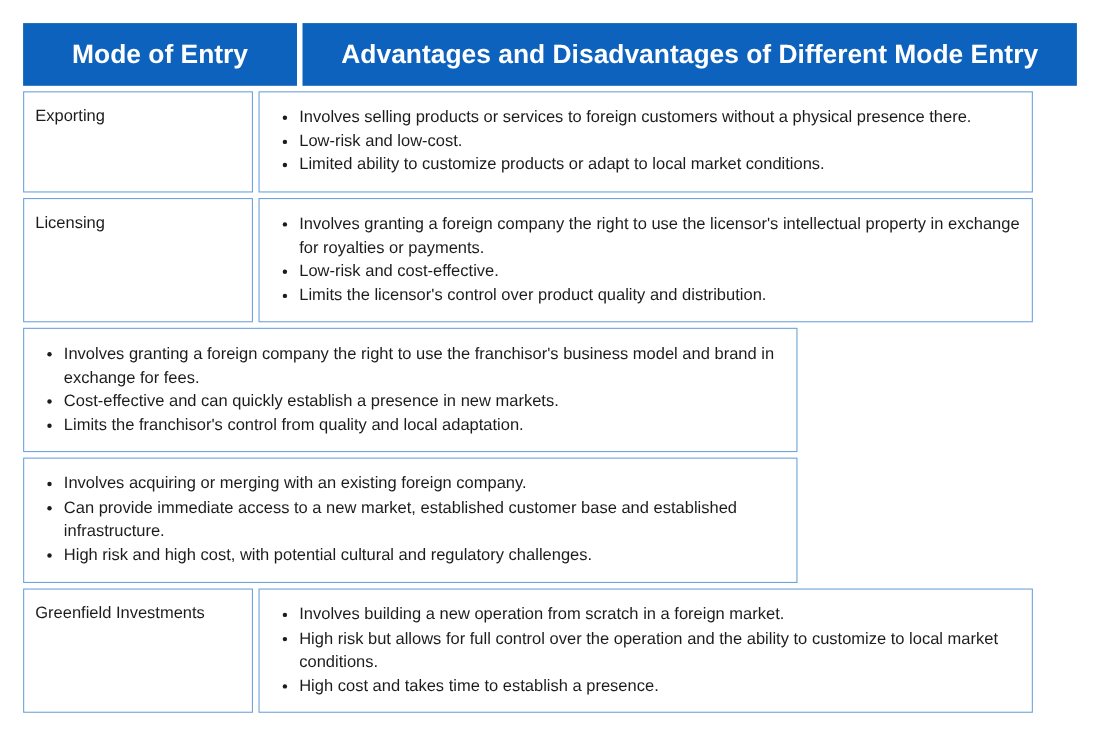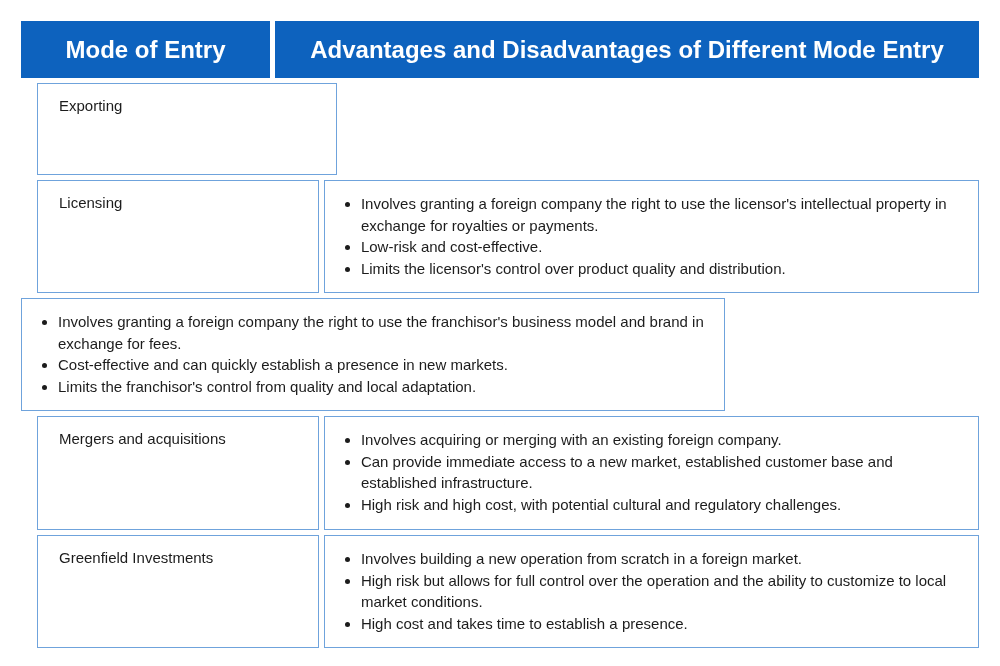--- a/index.html
+++ b/index.html
@@ -24,36 +24,43 @@
   }
   .hcell.mode { width: 249px; margin-right: 5px; }
   .hcell.adv { width: 704px; }
   .body-row { margin-bottom: 5px; }
   .cell {
     border: 1px solid #6fa3dc;
     box-sizing: border-box;
     background: #ffffff;
     font-size: 15px;
   }
-  .cell.mode { width: 300px; margin-right: 5px; padding: 12px 21px; line-height: 20px; margin-left: 16px; }
+  .cell.mode { width: 209px; margin-right: 5px; padding: 12px 10px; line-height: 20px; }
   .cell.adv { width: 704px; padding: 12px 10px 10px 0; }
   ul { margin: 0; padding: 0 0 0 36px; }
   li { line-height: 21.7px; }
 </style>
 </head>
 <body>
 
 <div class="table">
   <div class="row head-row">
     <div class="hcell mode">Mode of Entry</div>
     <div class="hcell adv">Advantages and Disadvantages of Different Mode Entry</div>
   </div>
 
   <div class="row body-row" style="height:92px;">
     <div class="cell mode">Exporting</div>
+    <div class="cell adv">
+      <ul>
+        <li>Involves selling products or services to foreign customers without a physical presence there.</li>
+        <li>Low-risk and low-cost.</li>
+        <li>Limited ability to customize products or adapt to local market conditions.</li>
+      </ul>
+    </div>
   </div>
 
   <div class="row body-row" style="height:113px;">
     <div class="cell mode">Licensing</div>
     <div class="cell adv">
       <ul>
         <li>Involves granting a foreign company the right to use the licensor's intellectual property in exchange for royalties or payments.</li>
         <li>Low-risk and cost-effective.</li>
         <li>Limits the licensor's control over product quality and distribution.</li>
       </ul>
@@ -64,21 +71,20 @@
     <div class="cell adv">
       <ul>
         <li>Involves granting a foreign company the right to use the franchisor's business model and brand in exchange for fees.</li>
         <li>Cost-effective and can quickly establish a presence in new markets.</li>
         <li>Limits the franchisor's control from quality and local adaptation.</li>
       </ul>
     </div>
   </div>
 
   <div class="row body-row" style="height:114px;">
-    <div class="cell mode">Mergers and acquisitions</div>
     <div class="cell adv">
       <ul>
         <li>Involves acquiring or merging with an existing foreign company.</li>
         <li>Can provide immediate access to a new market, established customer base and established infrastructure.</li>
         <li>High risk and high cost, with potential cultural and regulatory challenges.</li>
       </ul>
     </div>
   </div>
 
   <div class="row body-row" style="height:113px;">

